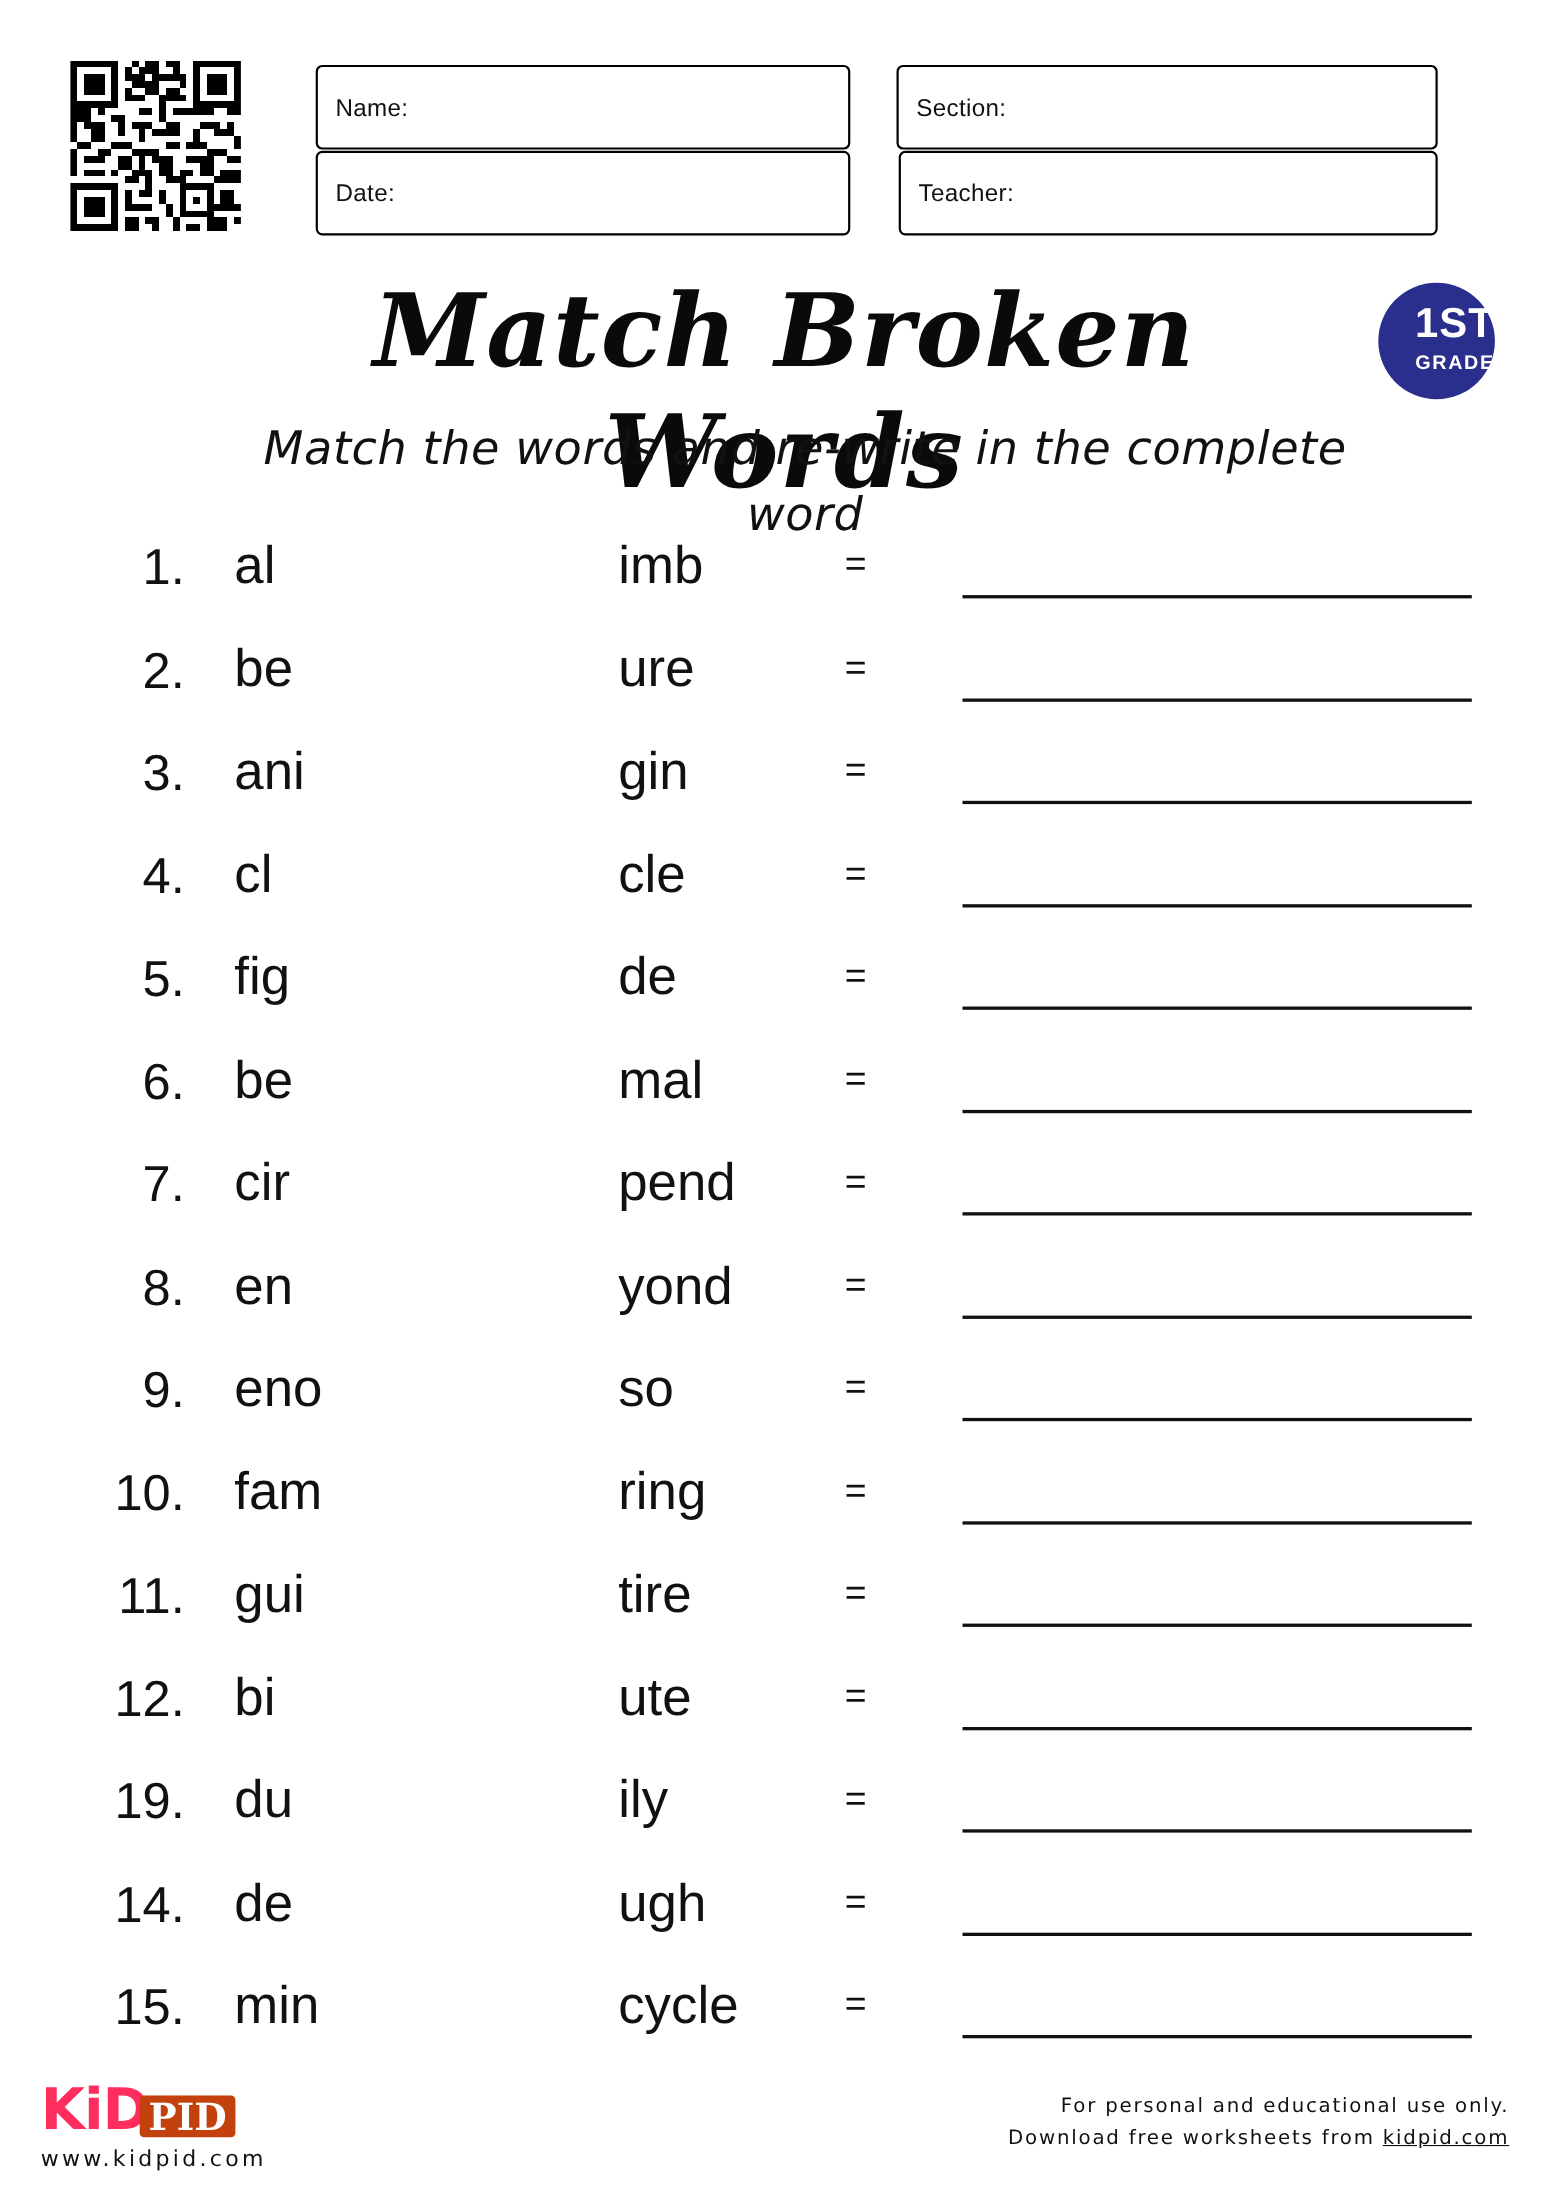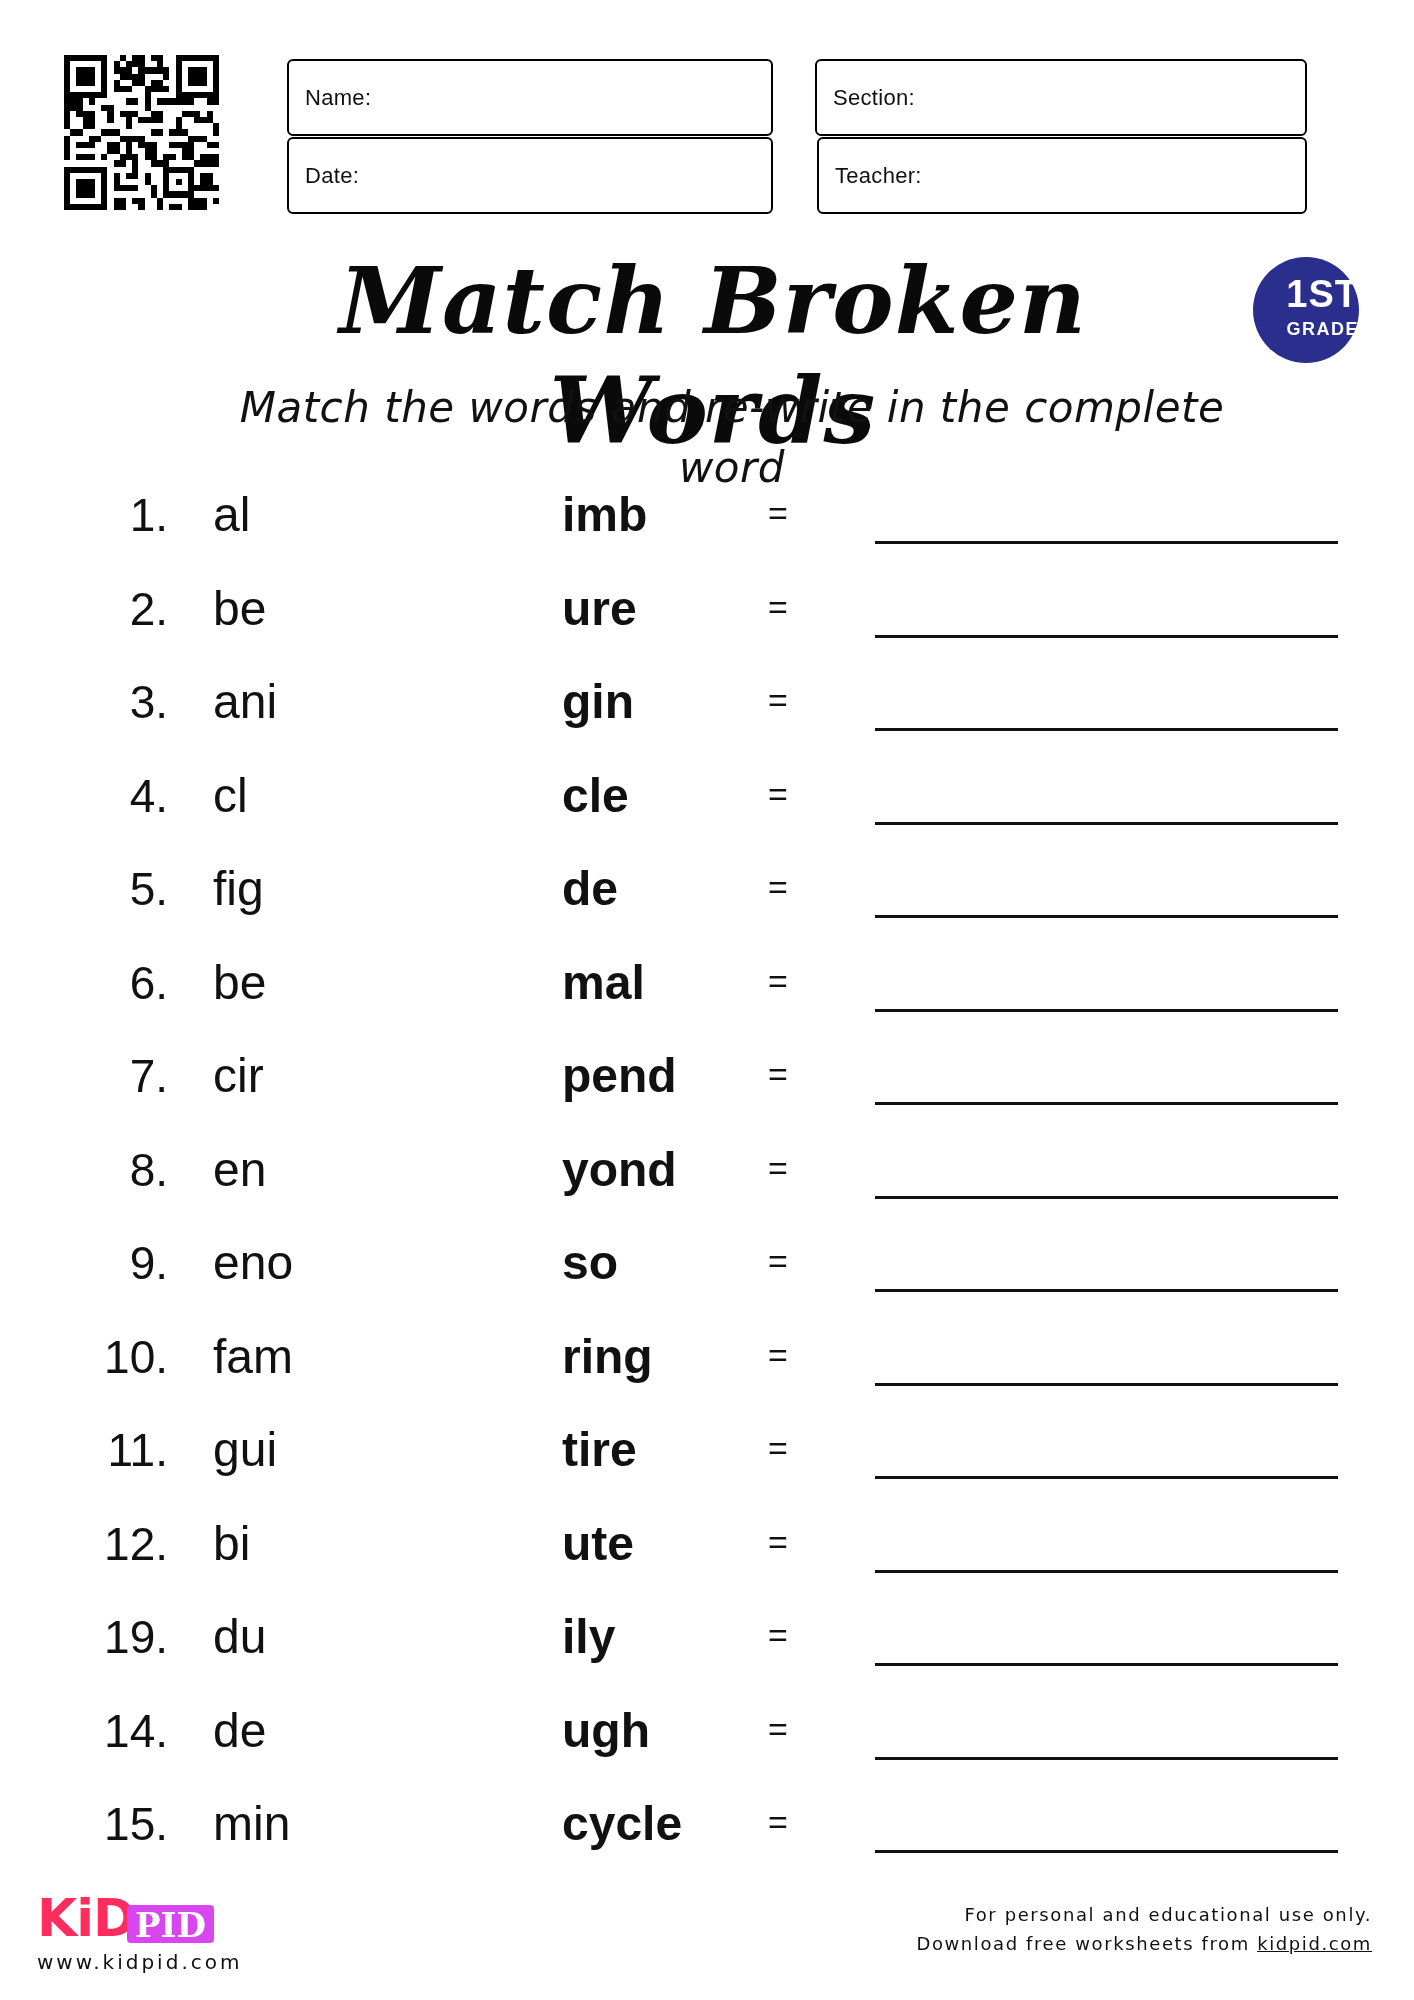--- a/index.html
+++ b/index.html
@@ -24,28 +24,28 @@
 
   
   .badge { left: 1253px; top: 257px; width: 106px; height: 106px; border-radius: 50%; background: #2a2e8c; color: #fff; text-align: right; }
   .badge .g1 { position: absolute; left: 0; right: 0; top: 17px; font-size: 38px; font-weight: bold; line-height: 40px; letter-spacing: 1px; }
   .badge .g2 { position: absolute; left: 0; right: 0; top: 62px; font-size: 18px; font-weight: bold; line-height: 20px; letter-spacing: 1.5px; }
 
   
   .row { position: absolute; left: 0; width: 1414px; height: 70px; }
   .row .num { position: absolute; left: 60px; width: 108px; text-align: right; font-size: 46px; line-height: 70px; top: 0; color: #111; }
   .row .w1 { position: absolute; left: 213px; font-size: 48px; line-height: 70px; top: 0; color: #111; }
-  .row .w2 { position: absolute; left: 562px; font-size: 48px; line-height: 70px; top: 0; color: #111; font-weight: bold; }
+  .row .w2 { position: absolute; left: 562px; font-size: 48px; line-height: 70px; top: 0; color: #111; }
   .row .eq { position: absolute; left: 768px; font-size: 34px; line-height: 70px; top: -2px; color: #111; }
   .row .answer { position: absolute; left: 875px; width: 463px; height: 0; border-top: 3px solid #111; top: 61px; box-sizing: border-box; }
 
   
   .logo { left: 37px; top: 1890px; height: 56px; width: 190px; }
   .logo .kid { position: absolute; left: 0; top: 0; font-family: "DejaVu Sans", sans-serif; font-weight: bold; font-size: 52px; line-height: 56px; color: #ff2d5e; letter-spacing: -1px; }
-  .logo .pid { position: absolute; left: 90px; top: 15px; width: 87px; height: 38px; background: #d946ef; border-radius: 4px; color: #fff; font-family: "DejaVu Serif", serif; font-weight: bold; font-size: 34px; line-height: 40px; text-align: center; letter-spacing: 0px; }
+  .logo .pid { position: absolute; left: 90px; top: 15px; width: 87px; height: 38px; background: #c2410c; border-radius: 4px; color: #fff; font-family: "DejaVu Serif", serif; font-weight: bold; font-size: 34px; line-height: 40px; text-align: center; letter-spacing: 0px; }
   .logo-url { left: 37px; top: 1950px; font-size: 20px; letter-spacing: 3px; color: #111; font-family: "DejaVu Sans", sans-serif; line-height: 24px; text-align: center; }
 
   .foot { right: 42px; text-align: right; font-family: "DejaVu Sans", sans-serif; font-size: 18px; letter-spacing: 1.6px; color: #111; line-height: 24px; }
   .foot1 { top: 1903px; }
   .foot2 { top: 1932px; }
   .foot2 .link { text-decoration: underline; color: #111; }
 </style>
 </head>
 <body>
 

